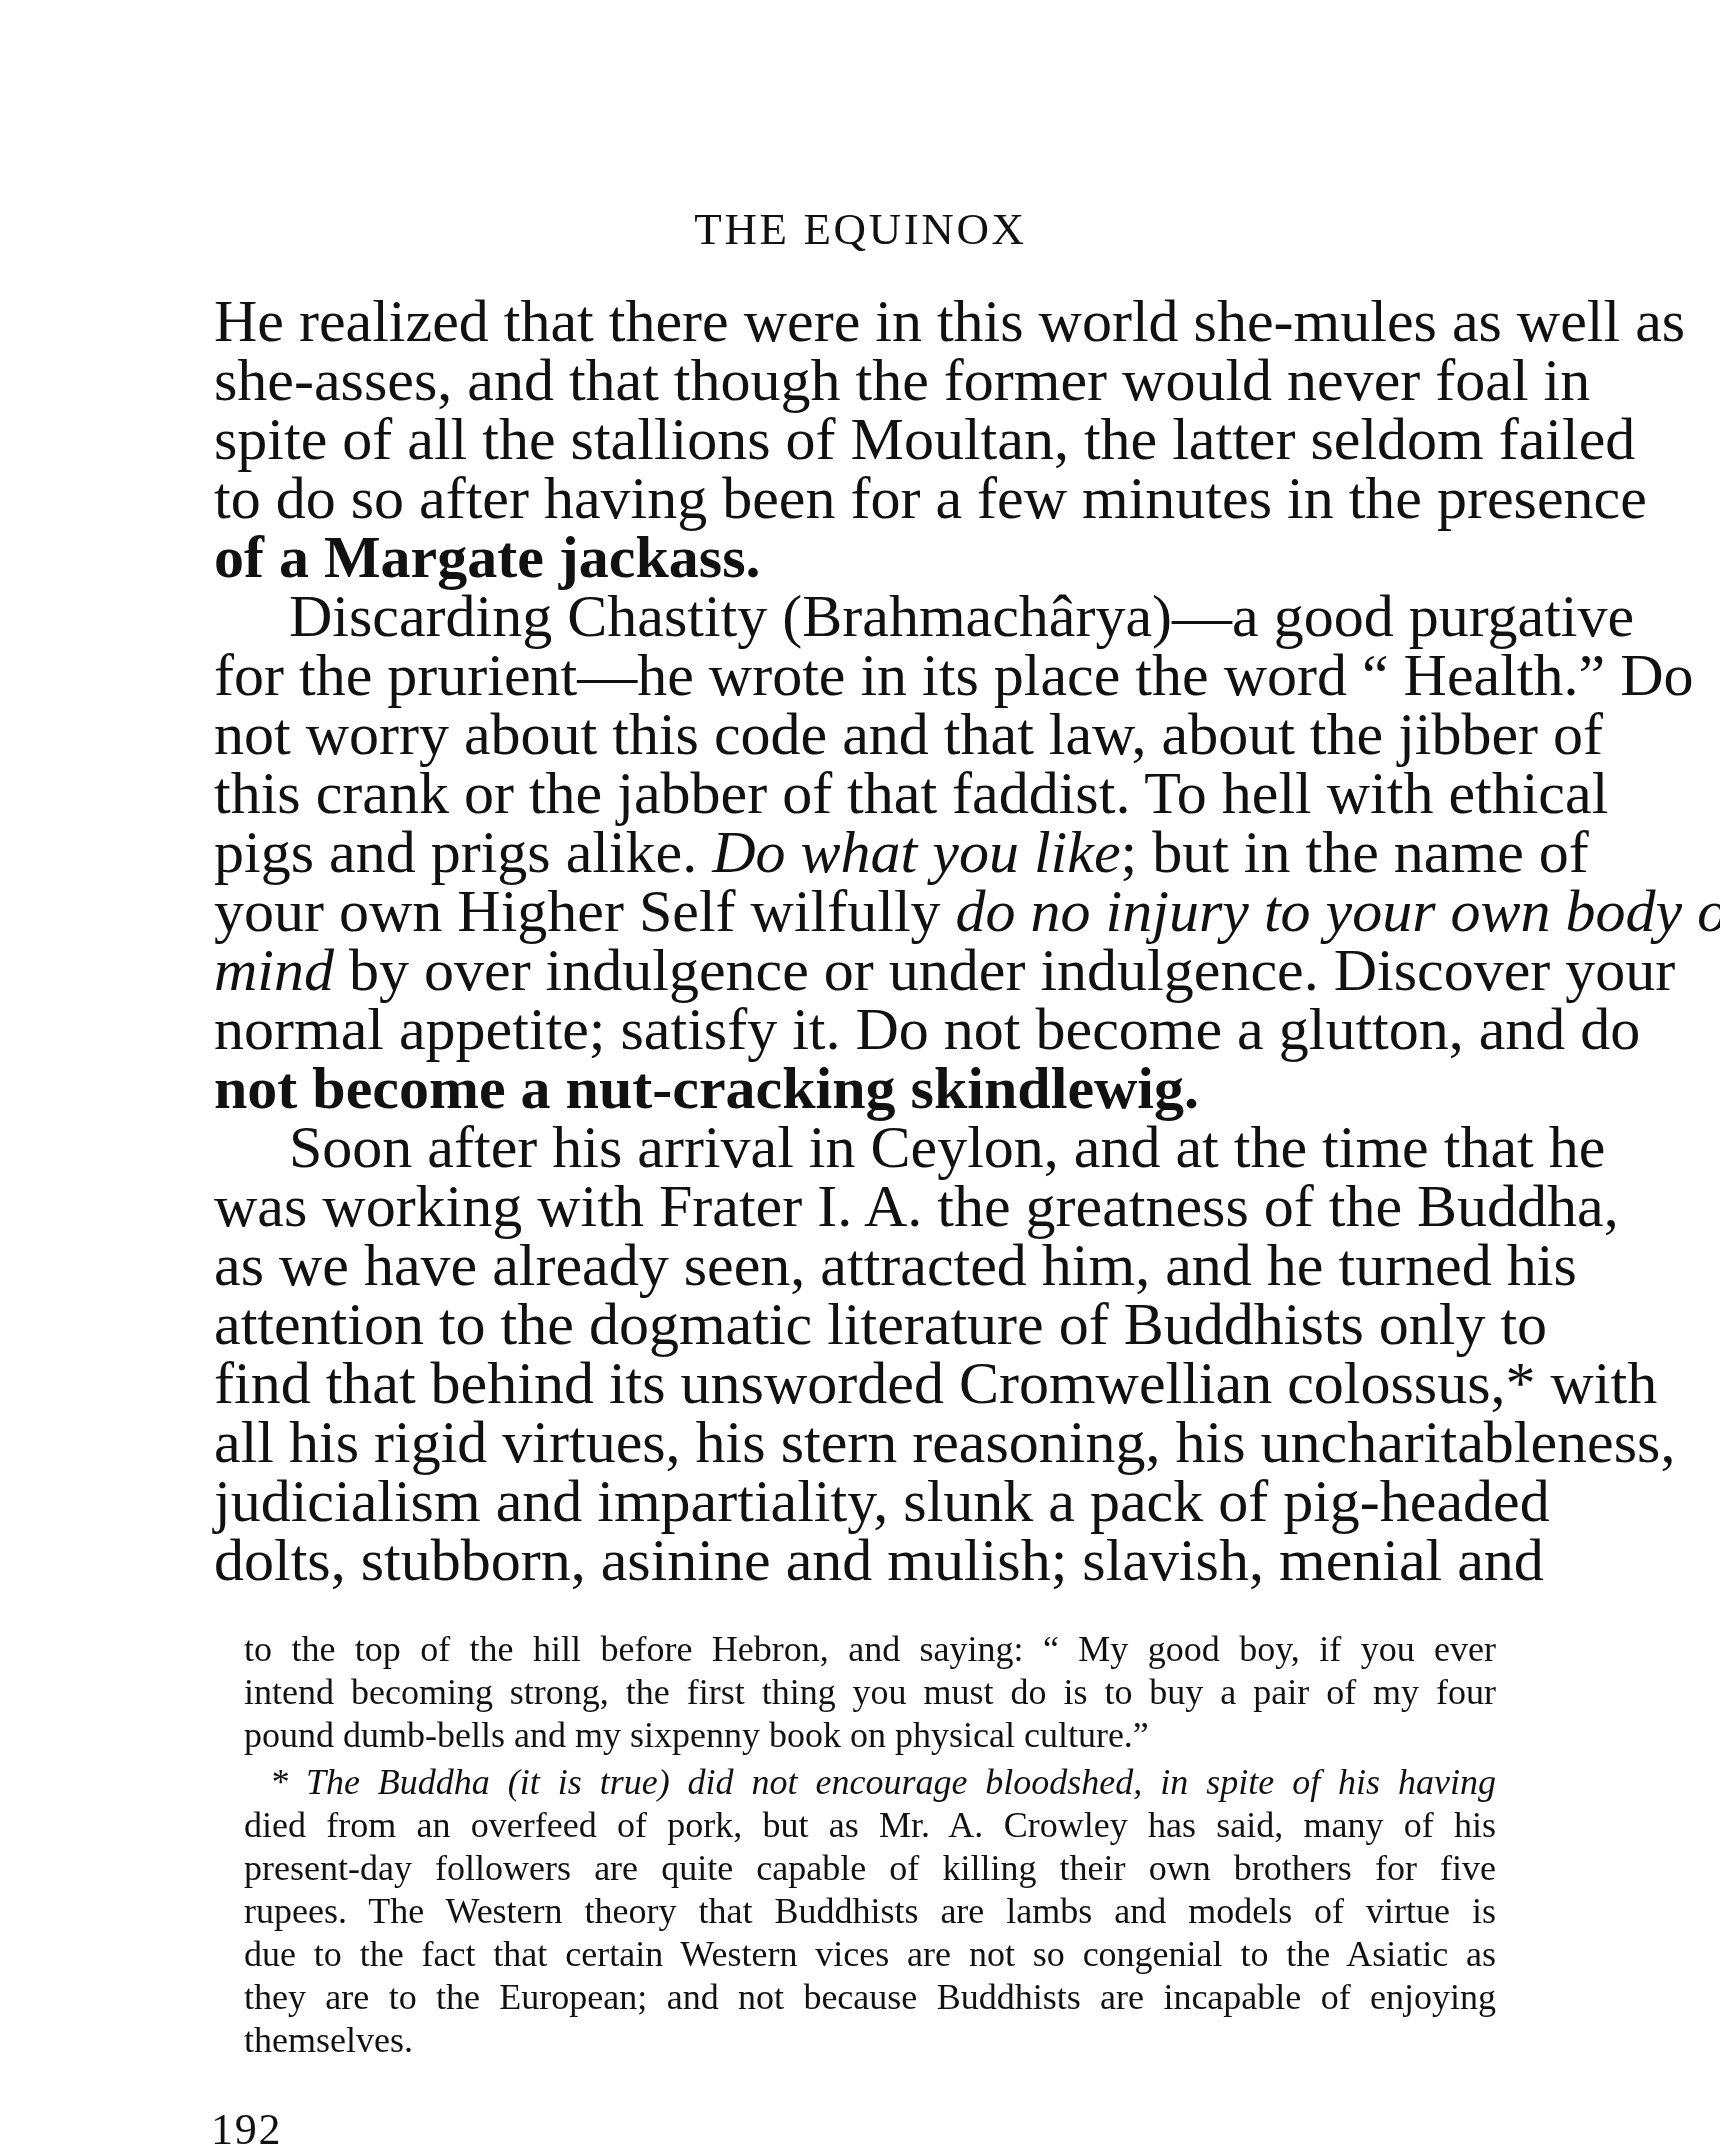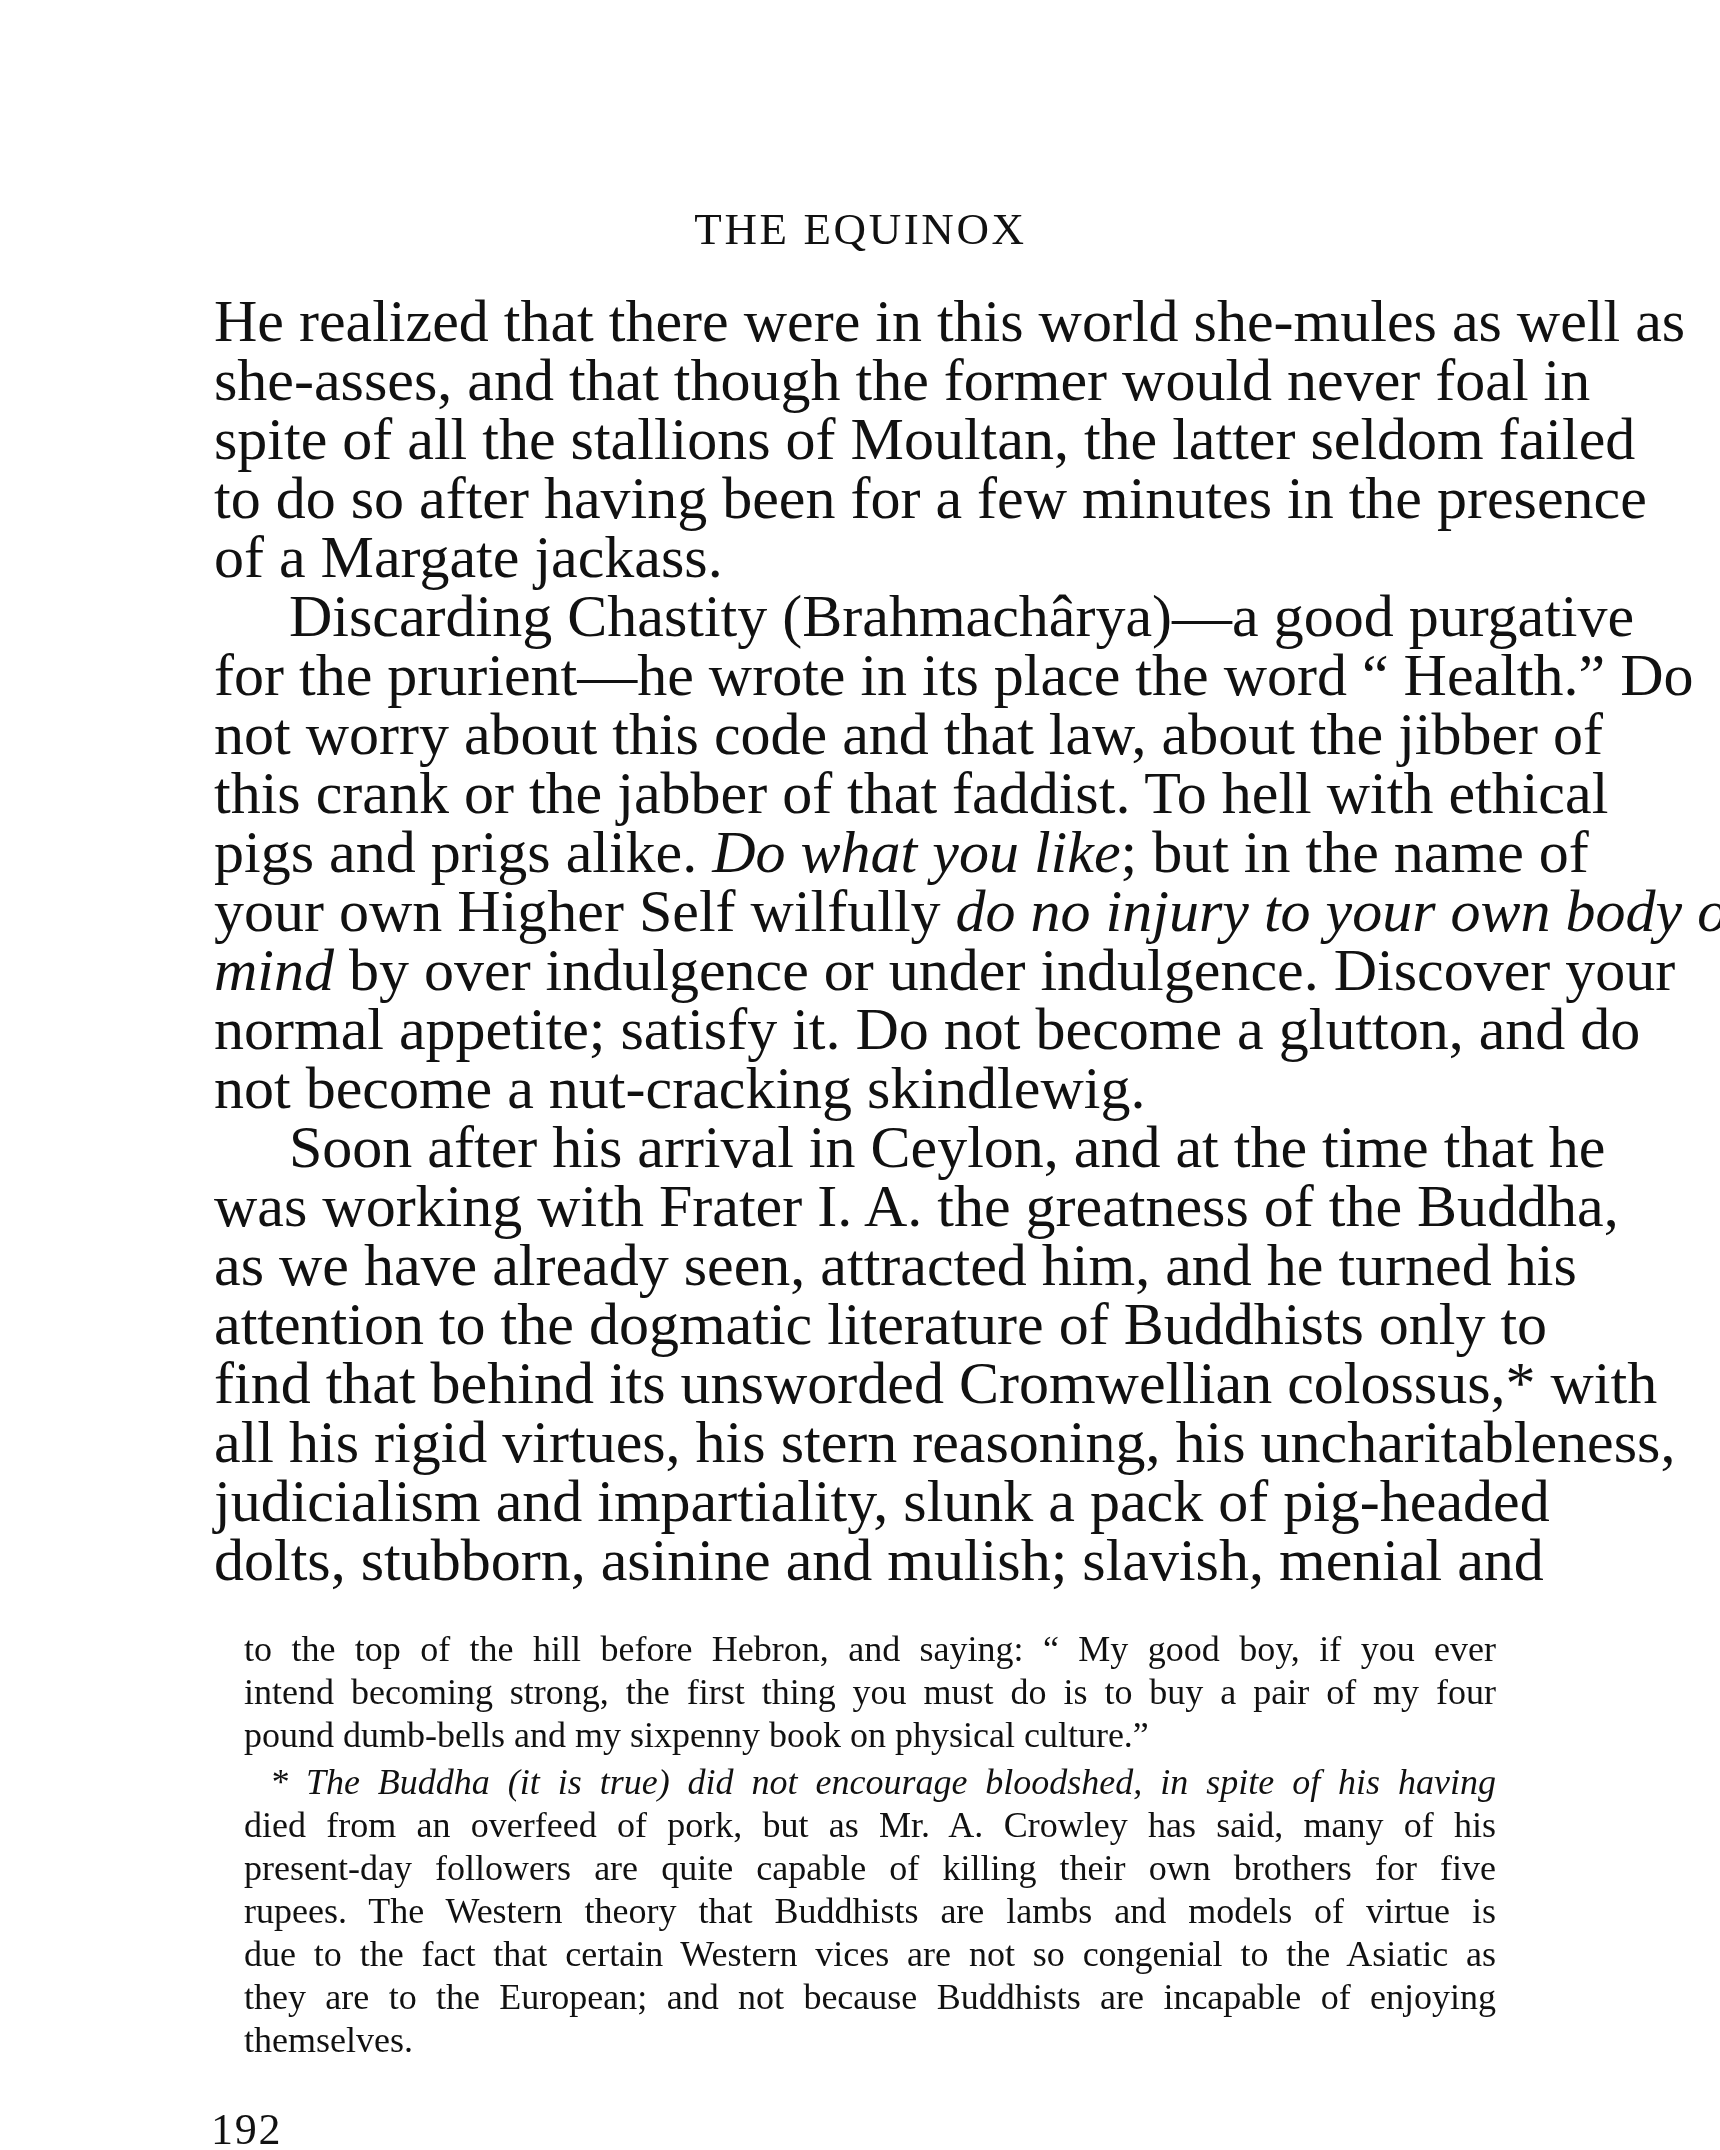--- a/index.html
+++ b/index.html
@@ -40,20 +40,21 @@
   }
   .line {
     display: block;
     text-align: justify;
     text-align-last: justify;
     white-space: nowrap;
     height: 59px;
   }
   .line.last {
     text-align-last: left;
+    font-weight: bold;
   }
   .line.indent {
     padding-left: 75px;
   }
   em { font-style: italic; }
 
   .footnotes {
     position: absolute;
     left: 244px;
     width: 1252px;

